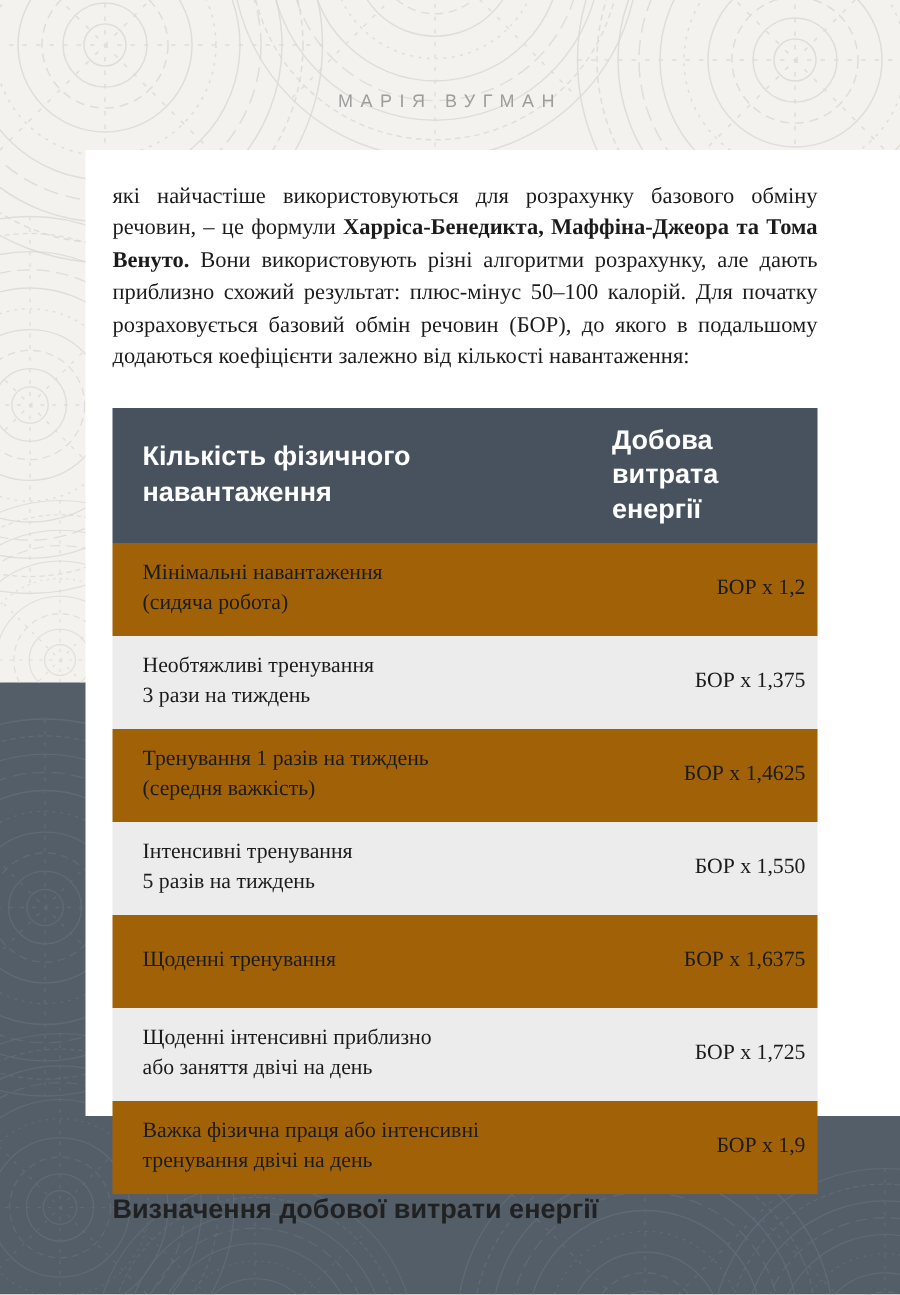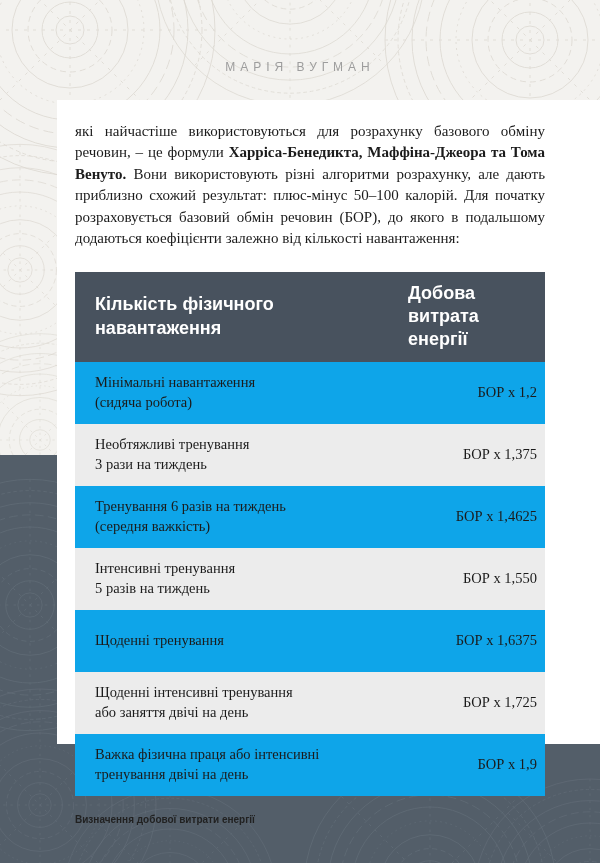--- a/index.html
+++ b/index.html
@@ -50,26 +50,26 @@
     padding:10px 8px 10px 20px; height:36px; white-space:pre-line;
     line-height:1.3;
   }
   table.activity thead th.col-value { padding-left:0; }
   table.activity tbody td {
     font-size:14.5px; color:#1b1b1b; height:62px; vertical-align:middle;
     padding:0 8px 0 20px; white-space:pre-line; line-height:1.35;
     box-sizing:border-box;
   }
   table.activity tbody td.value-cell { padding-left:0;text-align:right; }
-  table.activity tbody tr { background:#0ea5e9; }
+  table.activity tbody tr { background:#a16207; }
   table.activity tbody tr.alt { background:#ececec; }
 
   .caption {
-    margin-top:18px; font-family:"Liberation Sans", sans-serif;
-    font-size:10px; font-weight:bold; color:#212121;
+    font-family:"Liberation Sans", sans-serif;
+    font-size:18px; font-weight:bold; color:#212121;
   }
 </style>
 </head>
 <body>
 
 <svg width="0" height="0" style="position:absolute" aria-hidden="true">
   <defs>
     <g id="mandala" fill="none" stroke="currentColor" stroke-width="1">
       <circle r="145"></circle>
       <circle r="132" stroke-dasharray="4 3"></circle>
@@ -146,35 +146,35 @@
           <td>Мінімальні навантаження
 (сидяча робота)</td>
           <td class="value-cell">БОР x 1,2</td>
         </tr>
         <tr class="alt">
           <td>Необтяжливі тренування
 3 рази на тиждень</td>
           <td class="value-cell">БОР x 1,375</td>
         </tr>
         <tr>
-          <td>Тренування 6 разів на тиждень
+          <td>Тренування 1 разів на тиждень
 (середня важкість)</td>
           <td class="value-cell">БОР x 1,4625</td>
         </tr>
         <tr class="alt">
           <td>Інтенсивні тренування
 5 разів на тиждень</td>
           <td class="value-cell">БОР x 1,550</td>
         </tr>
         <tr>
           <td>Щоденні тренування</td>
           <td class="value-cell">БОР x 1,6375</td>
         </tr>
         <tr class="alt">
-          <td>Щоденні інтенсивні тренування
+          <td>Щоденні інтенсивні приблизно
 або заняття двічі на день</td>
           <td class="value-cell">БОР x 1,725</td>
         </tr>
         <tr>
           <td>Важка фізична праця або інтенсивні
 тренування двічі на день</td>
           <td class="value-cell">БОР x 1,9</td>
         </tr>
       </tbody>
   </table>

